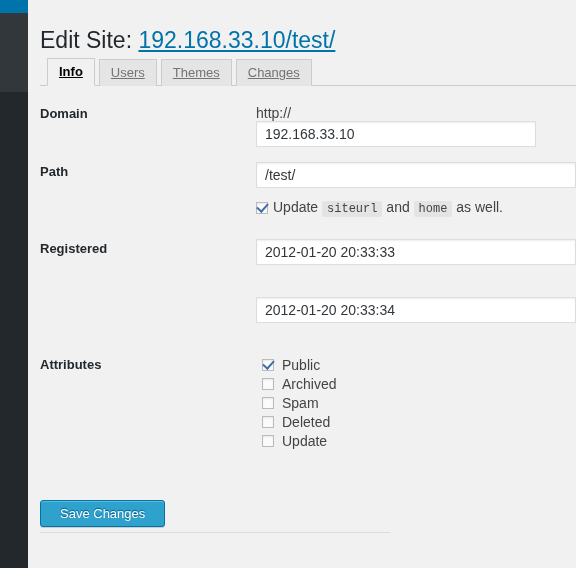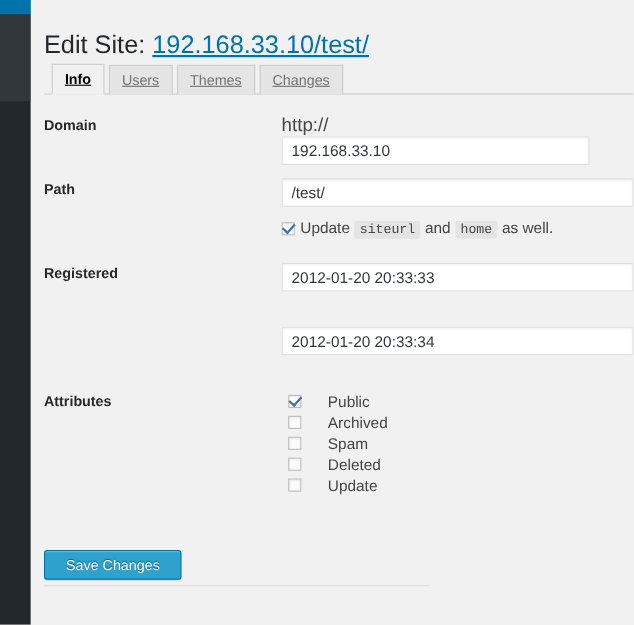--- a/index.html
+++ b/index.html
@@ -152,21 +152,21 @@
     height: 26px;
     padding: 0 8px;
     box-sizing: border-box;
     box-shadow: inset 0 1px 2px rgba(0,0,0,0.07);
     outline: none;
   }
   .proto-prefix {
     display: inline-block;
     vertical-align: middle;
     color: #444;
-    font-size: 17px;
+    font-size: 14px;
     margin-right: 6px;
   }
 
   
   .cb {
     display: inline-block;
     vertical-align: middle;
     width: 12px;
     height: 12px;
     border: 1px solid #bbb;
@@ -204,21 +204,21 @@
   }
 
   
   #attributes-list {
     font-size: 14px;
     color: #444;
     line-height: 19px;
   }
   .attr-item { white-space: nowrap; height: 19px; }
   .attr-item .cb { margin-right: 8px; }
-  .attr-label { vertical-align: middle; margin-left: 16px; }
+  .attr-label { vertical-align: middle; }
 
   
   #submit-area {
     position: absolute;
     left: 12px;
     top: 500px;
     width: 536px;
   }
   #save-changes-button {
     display: inline-block;

